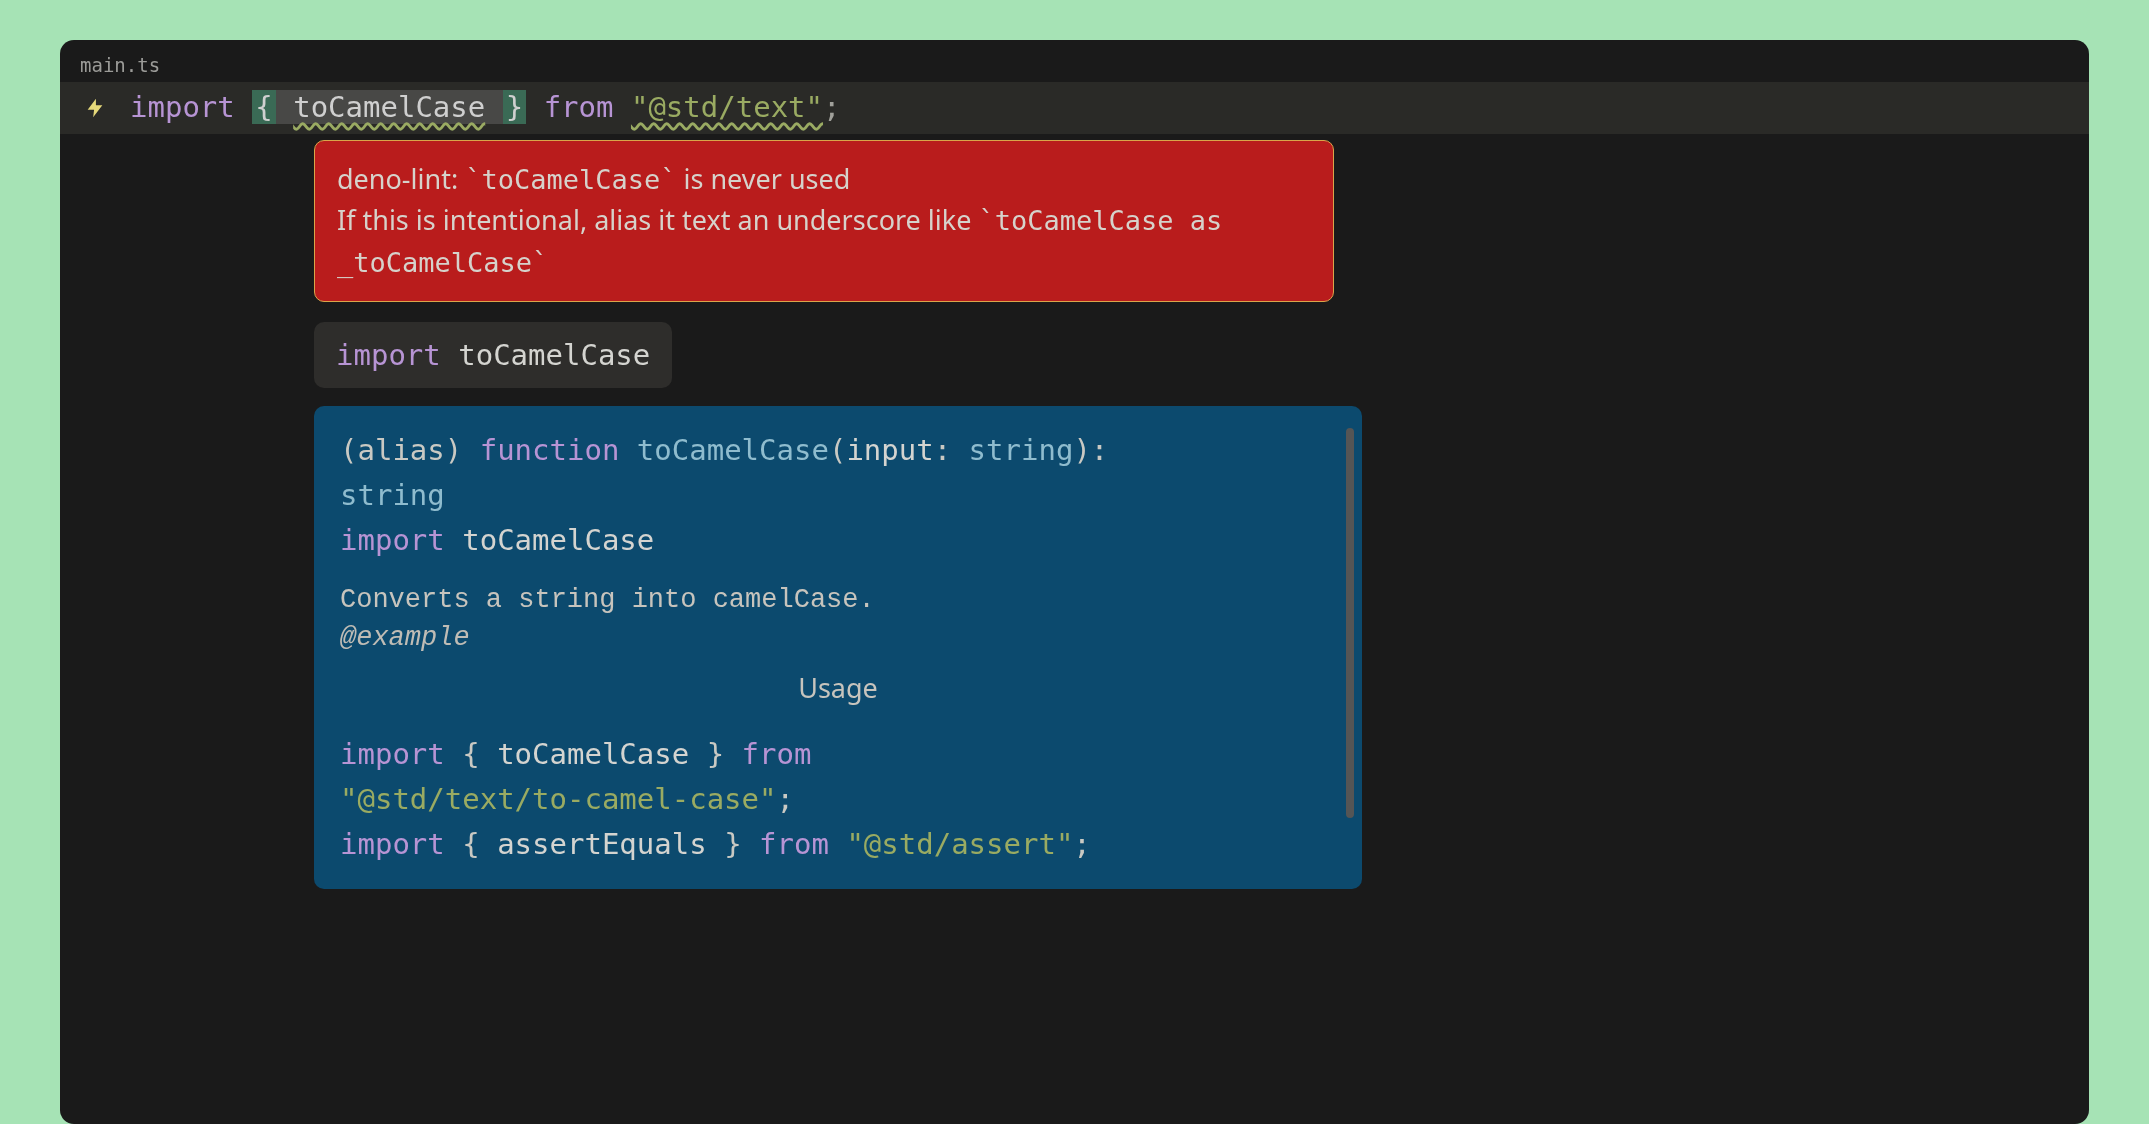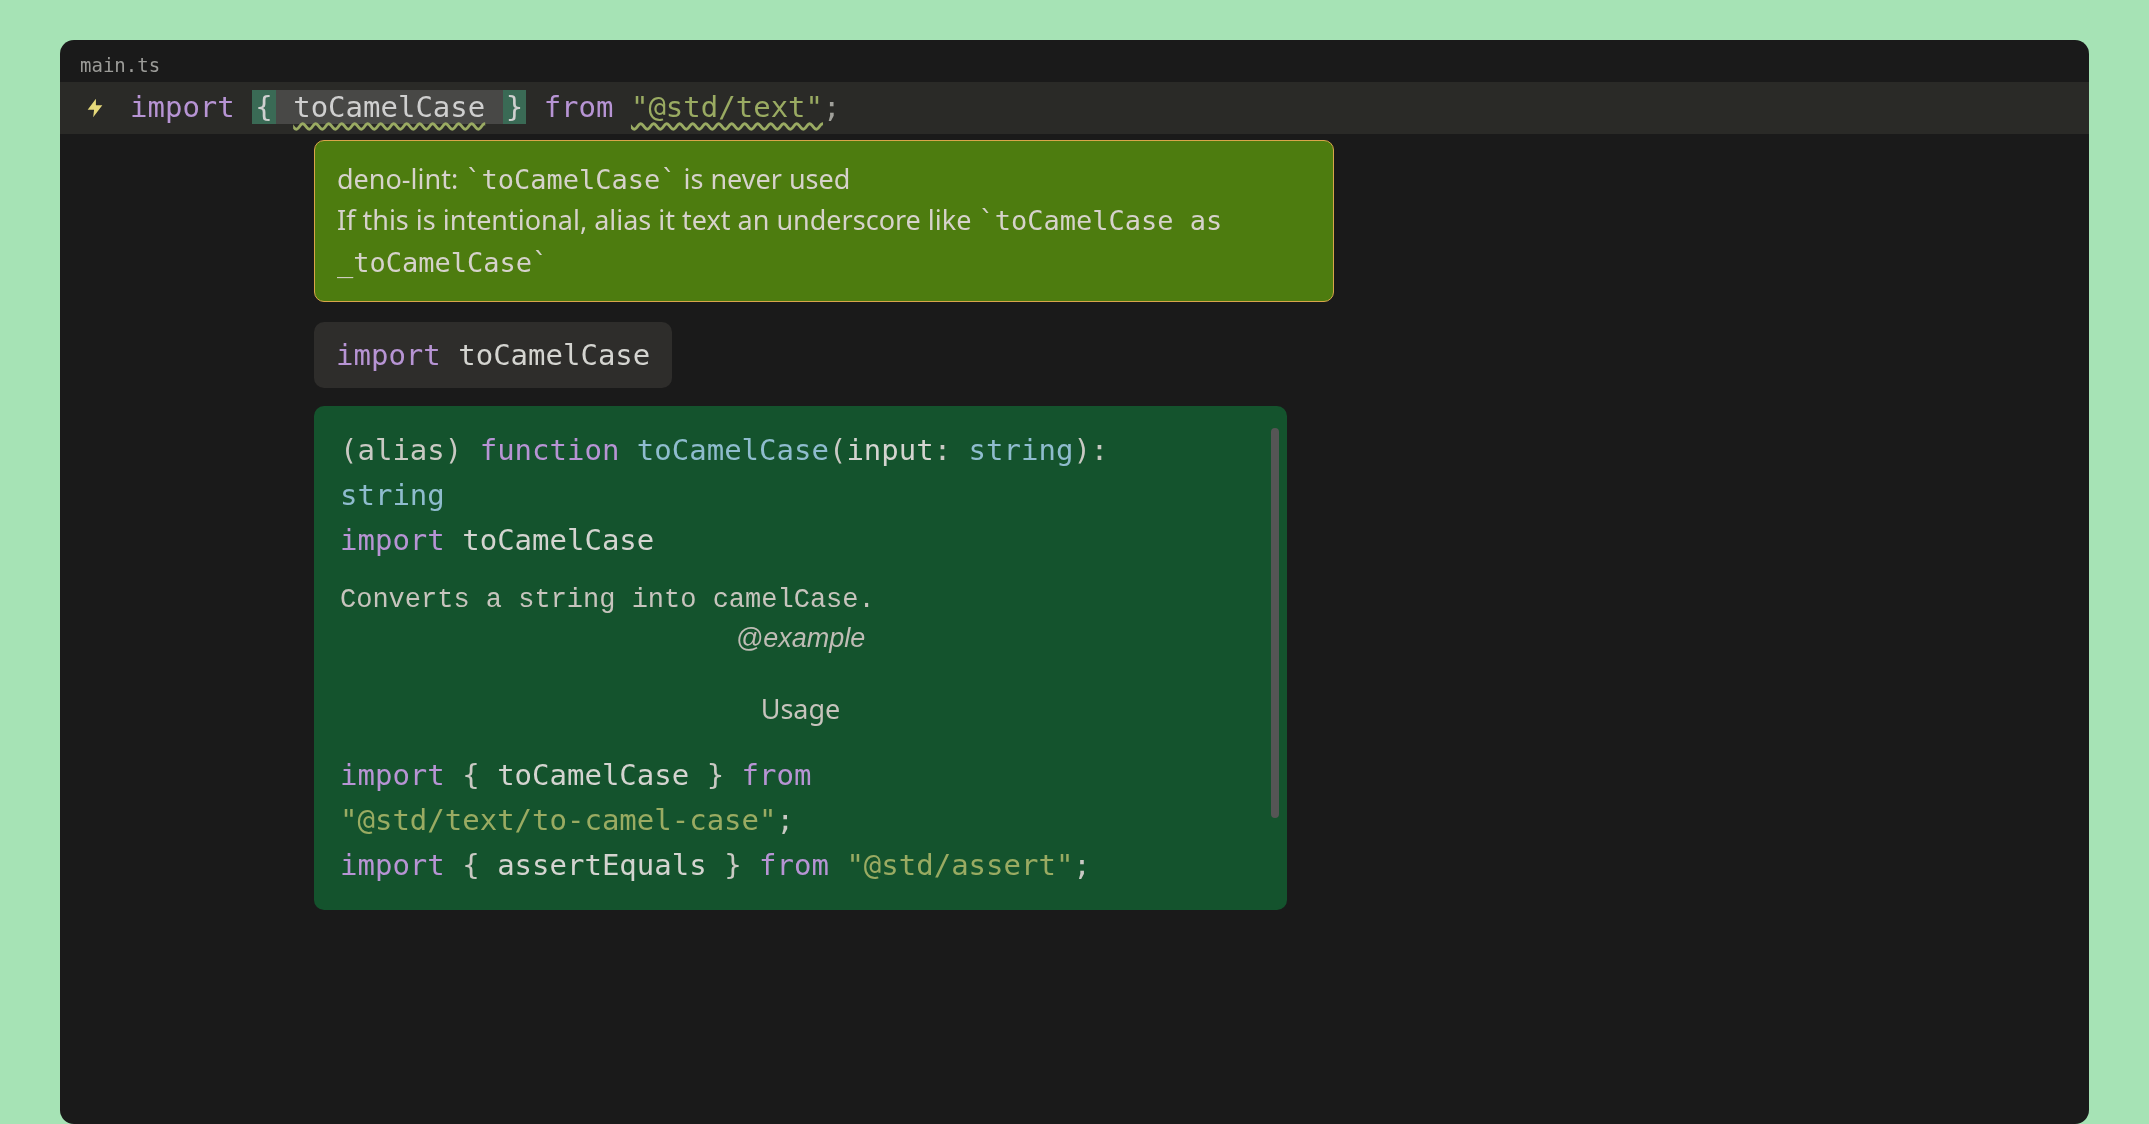--- a/index.html
+++ b/index.html
@@ -67,21 +67,21 @@
   }
 
   .hover-area {
     padding-left: 254px;
     padding-top: 6px;
   }
 
   .lint-box {
     border: 1.5px solid #d9a54a;
     border-radius: 10px;
-    background: #4d7c0f;
+    background: #b91c1c;
     padding: 18px 22px;
     width: 1020px;
     margin-bottom: 20px;
   }
   .lint-text {
     color: #d6d2cb;
     font-size: 27px;
     line-height: 1.5;
     font-family: -apple-system, 'Segoe UI', system-ui, sans-serif;
   }
@@ -94,23 +94,23 @@
     border-radius: 10px;
     padding: 16px 22px;
     display: inline-block;
     margin-bottom: 18px;
   }
   .sugg-text { font-size: 29px; }
   .sugg-kw { color: #b794d4; }
   .sugg-name { color: #d4d4d0; }
 
   .doc-box {
-    background: #14532d;
+    background: #0c4a6e;
     border-radius: 10px;
-    width: 973px;
+    width: 1048px;
     position: relative;
     padding: 22px 26px 22px 26px;
   }
   .doc-scroll {
     position: absolute;
     right: 8px;
     top: 22px;
     width: 8px;
     height: 390px;
     background: #555;
@@ -129,26 +129,25 @@
   .doc-name { color: #d4d4d0; }
   .doc-str { color: #9aab62; }
 
   .doc-prose {
     font-family: Liberation Mono, monospace;
     font-size: 27px;
     color: #c7c4bd;
     margin: 22px 0 8px 0;
   }
   .doc-tag {
-    font-family: Liberation Sans, sans-serif;
+    font-family: Liberation Mono, monospace;
     font-style: italic;
     color: #bfbcb5;
     font-size: 27px;
-    margin-bottom: 36px;
-    text-align: center;
+    margin-bottom: 16px;
   }
   .doc-heading {
     font-family: -apple-system, 'Segoe UI', system-ui, sans-serif;
     color: #c7c4bd;
     font-size: 27px;
     margin-bottom: 26px;
     text-align: center;
   }
 
   .bolt-icon { width: 22px; height: 26px; }

